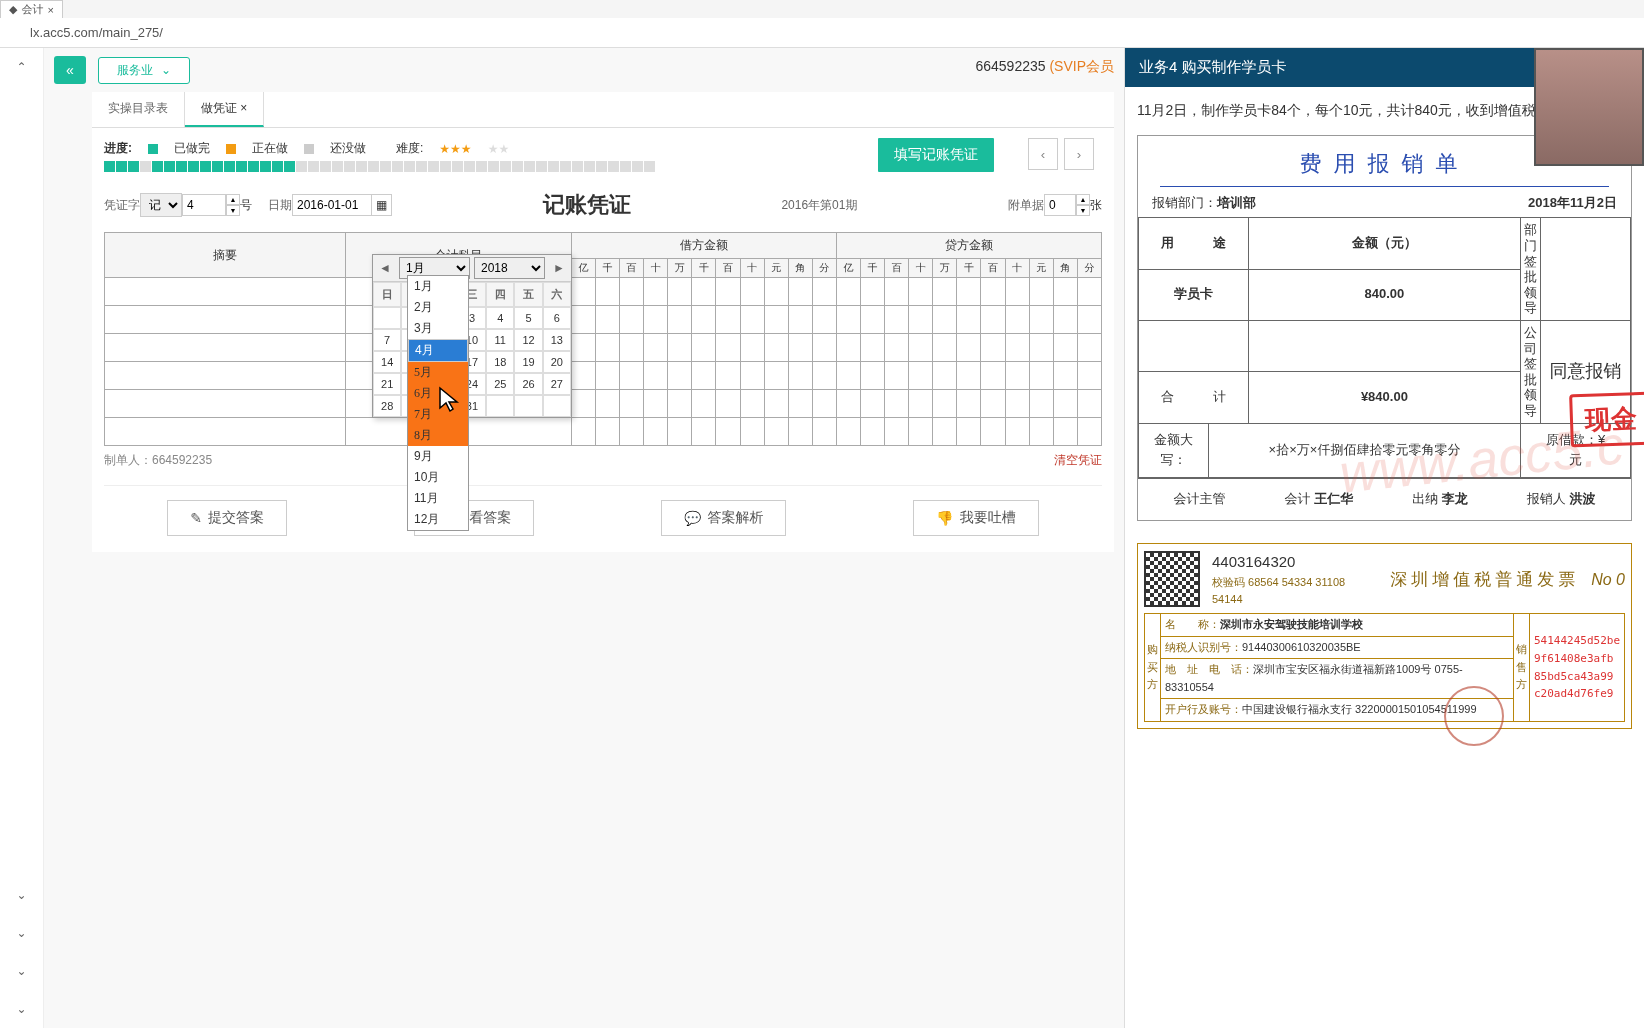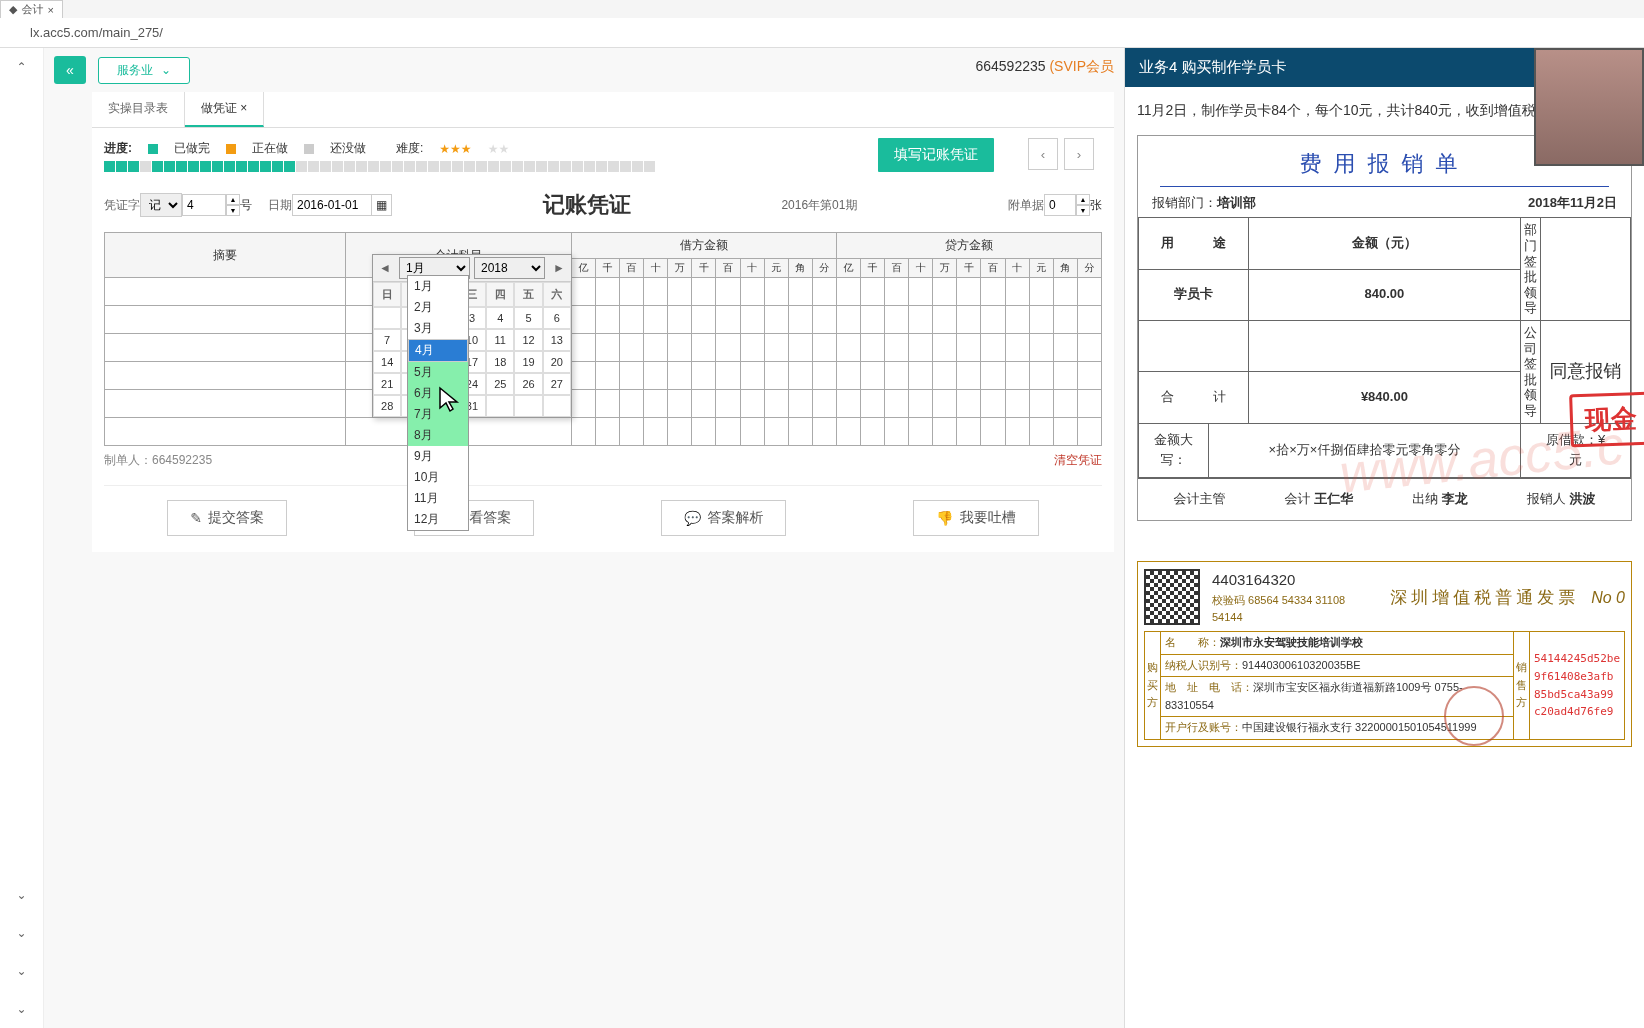--- a/index.html
+++ b/index.html
@@ -56,37 +56,37 @@
 .rp-body { padding: 12px; font-size: 14px; line-height: 1.6; }
 .receipt { border: 1px solid #999; margin-top: 14px; }
 .receipt-title { text-align: center; font-size: 22px; letter-spacing: 12px; color: #2a4db0; padding: 10px 0 4px; border-bottom: 1px solid #2a4db0; margin: 0 22px 2px; }
 .receipt table { width: 100%; border-collapse: collapse; }
 .receipt td, .receipt th { border: 1px solid #666; padding: 6px 8px; text-align: center; font-size: 13px; }
 .receipt .v-label { width: 20px; line-height: 1.2; padding: 4px 2px; }
 .receipt-meta { display: flex; justify-content: space-between; padding: 4px 14px; font-size: 13px; color: #333; }
 .sig-row { display: flex; justify-content: space-around; padding: 10px 6px; font-size: 13px; color: #333; border-top: 1px solid #666; }
 .hand { font-family: cursive; font-weight: bold; }
 .stamp { position: absolute; border: 3px solid #d33; color: #d33; font-size: 26px; font-weight: bold; padding: 6px 12px; right: -8px; top: 345px; transform: rotate(-2deg); border-radius: 4px; }
-.invoice-block { border: 1px solid #b8860b; margin-top: 40px; padding: 6px; font-size: 11px; color: #8b6914; }
+.invoice-block { border: 1px solid #b8860b; margin-top: 22px; padding: 6px; font-size: 11px; color: #8b6914; }
 .invoice-head { display: flex; align-items: center; gap: 12px; }
 .qr { width: 56px; height: 56px; background: repeating-conic-gradient(#333 0 25%, #fff 0 50%); background-size: 8px 8px; border: 2px solid #333; }
 .invoice-title { font-size: 17px; color: #8b6914; letter-spacing: 4px; }
 .no-label { font-style: italic; font-size: 16px; color: #8b6914; }
 .watermark { position: absolute; font-size: 54px; color: rgba(220,80,60,0.18); font-style: italic; pointer-events: none; right: 20px; top: 380px; transform: rotate(-6deg); }
 .datepicker { position: absolute; top: 206px; left: 328px; background: #fff; border: 1px solid #999; box-shadow: 2px 2px 6px rgba(0,0,0,0.2); z-index: 50; width: 200px; }
 .dp-head { display: flex; align-items: center; background: #f0f0f0; border-bottom: 1px solid #ccc; }
 .dp-nav { width: 24px; text-align: center; color: #666; cursor: pointer; padding: 3px 0; }
 .dp-sel { flex: 1; border: 1px solid #999; font-size: 12px; padding: 2px; margin: 2px; }
 .dp-grid { display: grid; grid-template-columns: repeat(7, 1fr); }
 .dp-cell { border: 1px solid #ddd; text-align: center; padding: 4px 0; font-size: 11px; color: #333; }
 .dp-wh { background: #f5f5f5; color: #666; font-weight: bold; }
 .month-list { position: absolute; top: 20px; left: 34px; width: 62px; background: #fff; border: 1px solid #999; z-index: 60; }
 .month-item { padding: 2px 6px; font-size: 12px; cursor: pointer; }
 .month-item.sel { background: #2a7dd4; color: #fff; }
-.month-item.hover { background: #86efac; }
+.month-item.hover { background: #f97316; font-family: Liberation Serif, serif; }
 .cursor-svg { position: absolute; top: 338px; left: 394px; z-index: 100; pointer-events: none; }
 .cam { position: absolute; top: 48px; right: 0; width: 110px; height: 118px; background: linear-gradient(#b89088,#8a6a64); border: 2px solid #555; z-index: 200; }
 .seal { position: absolute; width: 60px; height: 60px; border: 2px solid rgba(180,60,40,0.6); border-radius: 50%; right: 140px; top: 638px; }
 </style>
 </head>
 <body>
 
 <div class="tab-row">
   <div class="tab-item">
     <span>◆</span>

